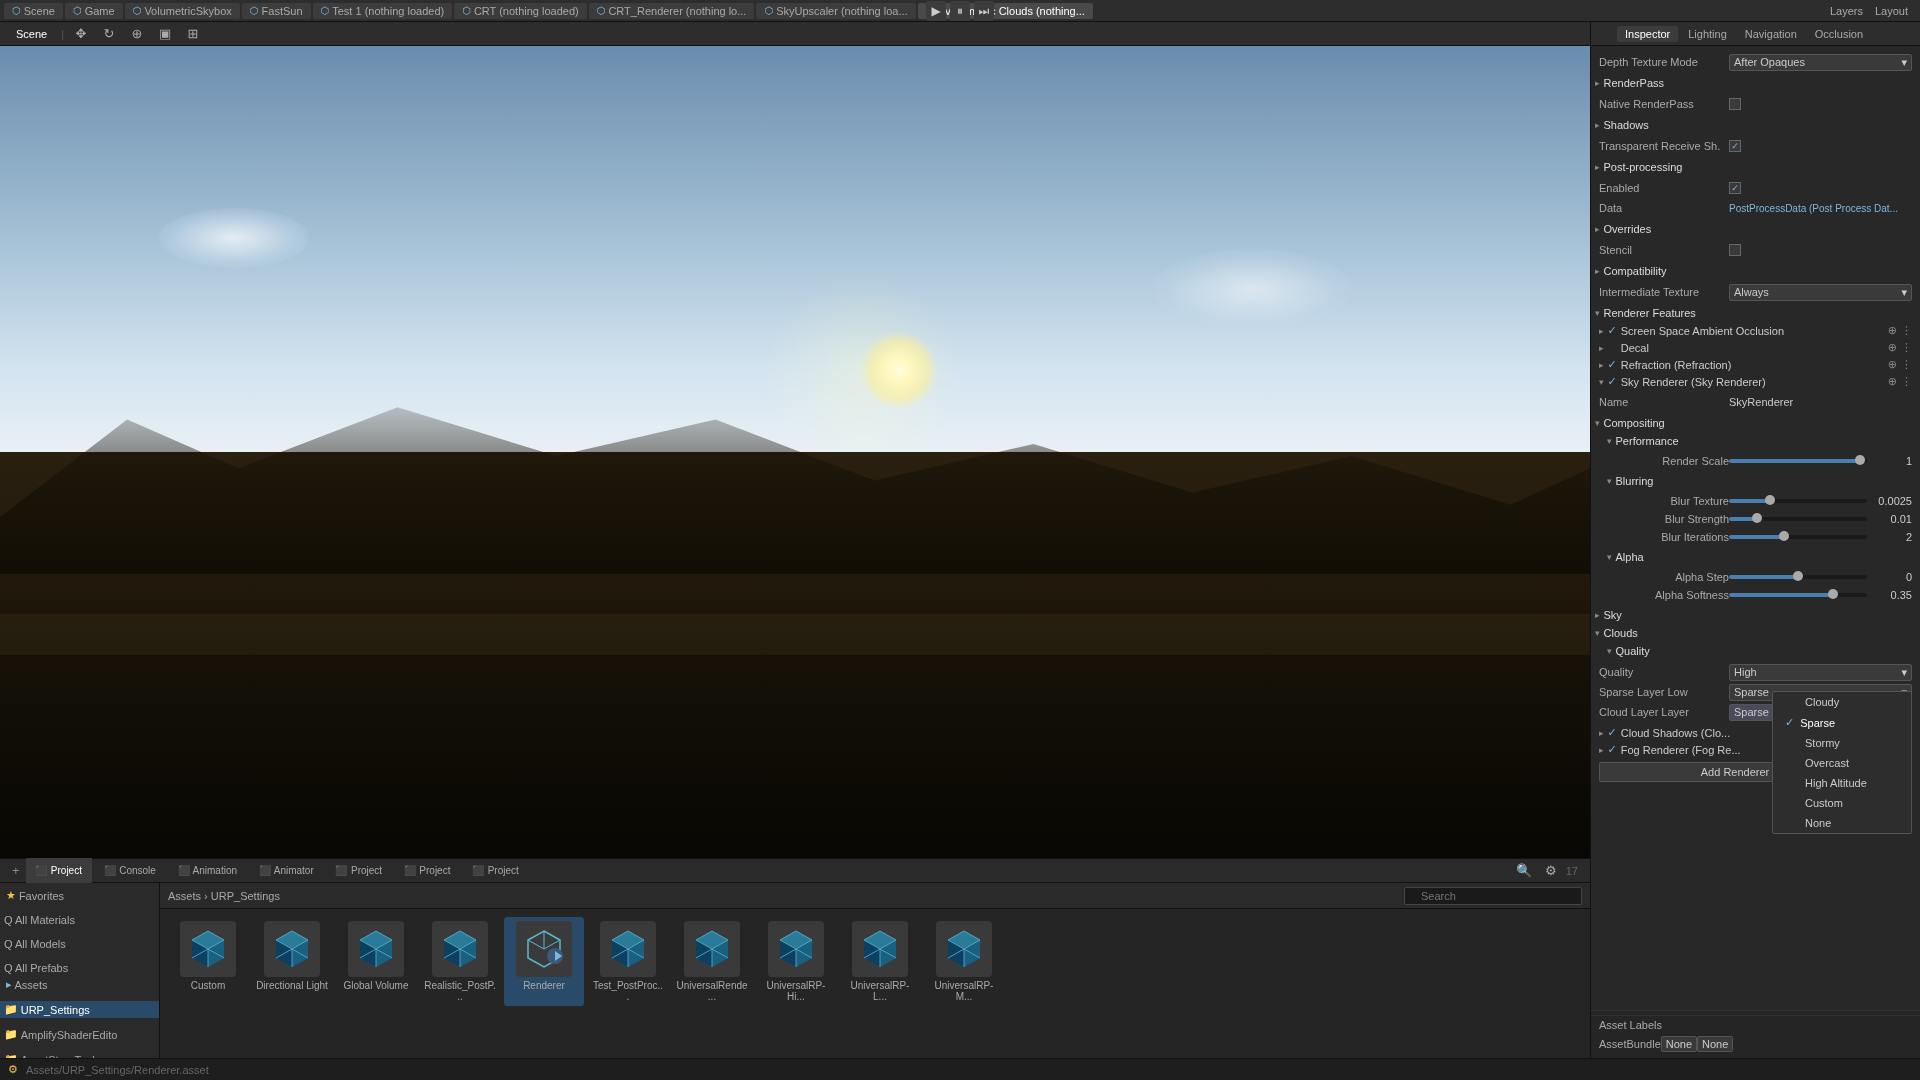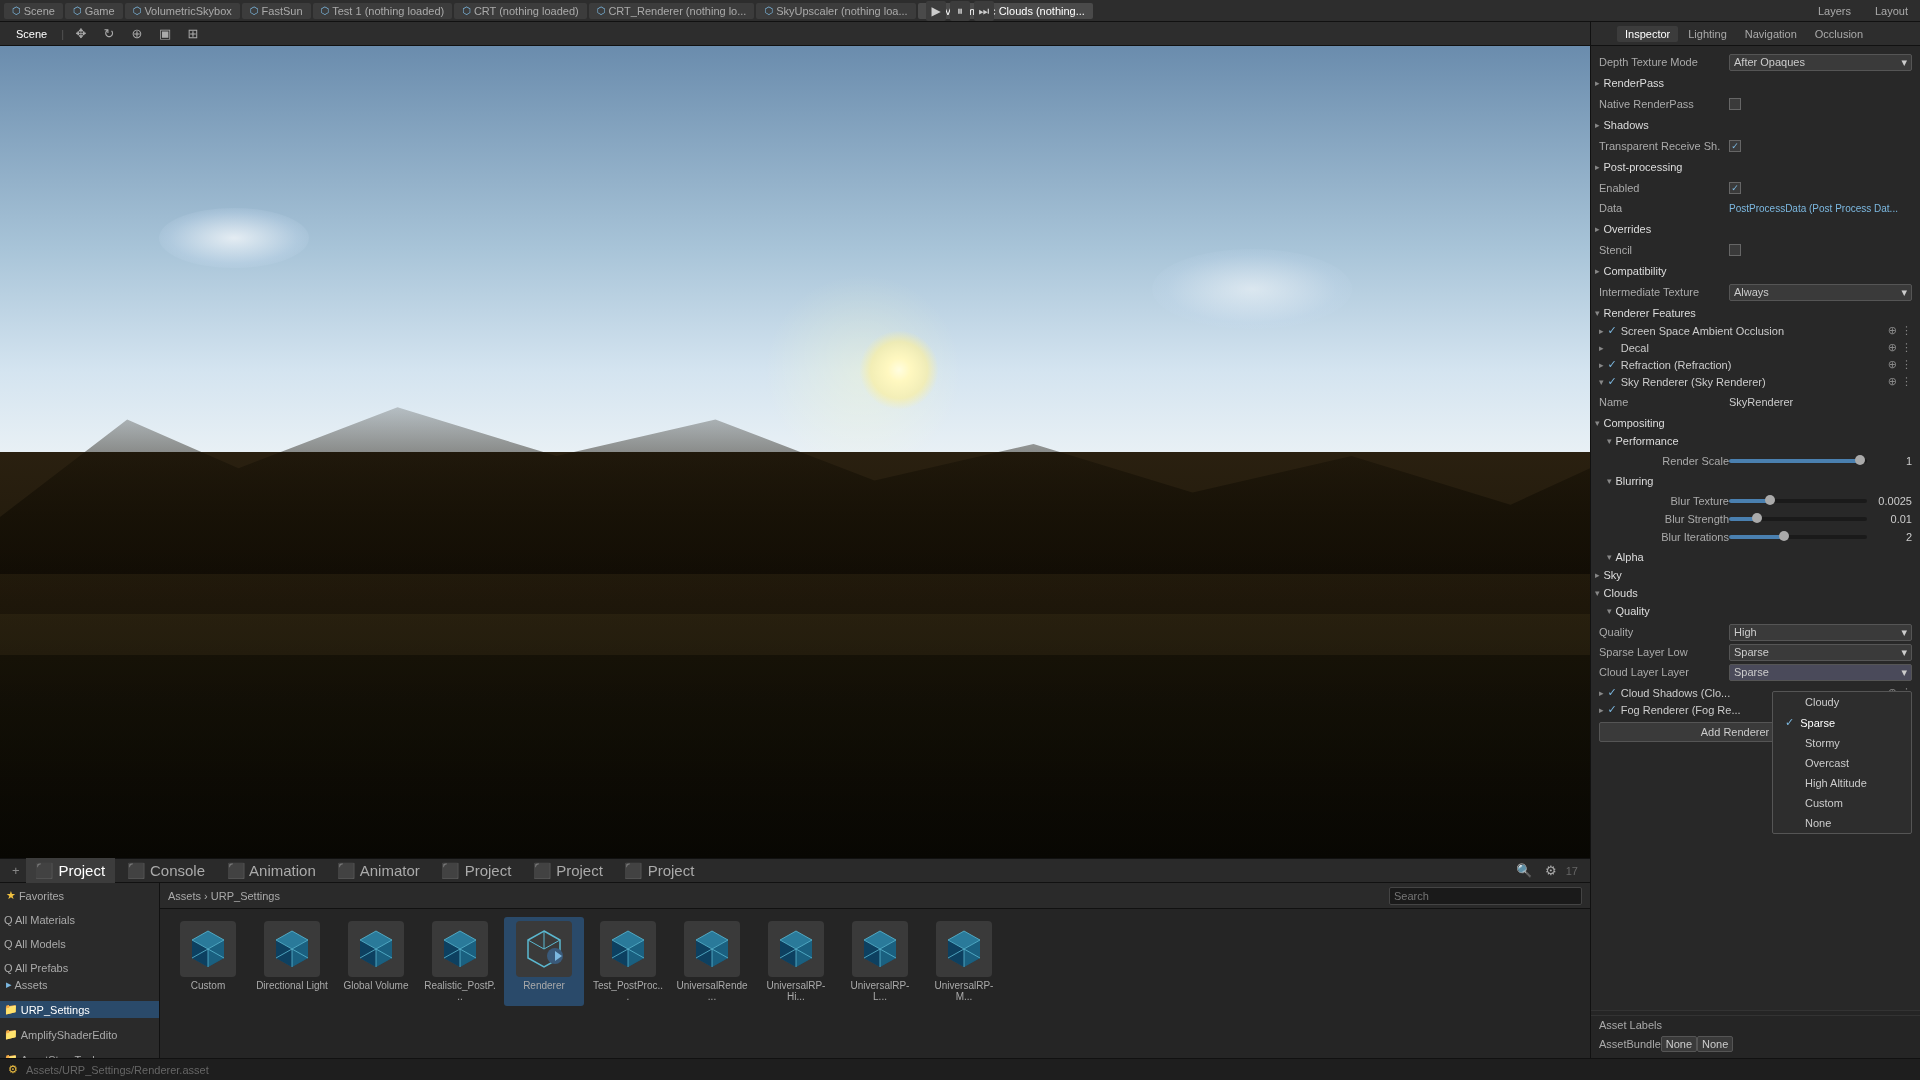--- a/index.html
+++ b/index.html
@@ -41,21 +41,21 @@
       color: #aaa;
       cursor: pointer;
       white-space: nowrap;
     }
     .top-bar-tab.active { background: #4a4a4a; color: #fff; }
     .top-bar-tab-icon { color: #7cb8e0; font-size: 10px; }
     .top-bar-right {
       margin-left: auto;
       display: flex;
       align-items: center;
-      gap: 24px;
+      gap: 12px;
       padding-right: 8px;
       color: #888;
     }
     .play-controls {
       display: flex;
       align-items: center;
       gap: 4px;
       position: absolute;
       left: 50%;
       transform: translateX(-50%);
@@ -196,21 +196,21 @@
       height: 24px;
       background: #2a2a2a;
       display: flex;
       align-items: center;
       padding: 0 8px;
       gap: 2px;
       border-bottom: 1px solid #111;
     }
     .bottom-tab {
       padding: 12px 10px;
-      font-size: 15px;
+      font-size: 10px;
       color: #aaa;
       cursor: pointer;
       border-radius: 2px;
     }
     .bottom-tab.active { background: #3c3c3c; color: #fff; }
     .bottom-content {
       display: flex;
       flex: 1;
       overflow: hidden;
     }
@@ -248,24 +248,24 @@
       display: flex;
       align-items: center;
       padding: 0 8px;
       gap: 6px;
       border-bottom: 1px solid #111;
     }
     .asset-search {
       background: #1a1a1a;
       border: 1px solid #444;
       color: #ccc;
-      padding: 2px 4px;
+      padding: 2px 16px;
       border-radius: 2px;
       font-size: 11px;
-      width: 193px;
+      width: 178px;
     }
     .asset-grid {
       display: flex;
       flex-wrap: wrap;
       gap: 4px;
       padding: 8px;
       overflow-y: auto;
       flex: 1;
       align-content: flex-start;
     }
@@ -1002,20 +1002,38 @@
             <div class="slider-thumb" style="left:40%;"></div>
           </div>
           <span class="slider-value">2</span>
         </div>
       </div>
 
       <div class="section-header" style="padding-left:16px;">
         <span class="section-arrow">▾</span>
         <span>Alpha</span>
       </div>
+      <div class="inspector-section">
+        <div class="inspector-slider-row">
+          <span class="slider-label">Alpha Step</span>
+          <div class="slider-track">
+            <div class="slider-fill" style="width:50%;"></div>
+            <div class="slider-thumb" style="left:50%;"></div>
+          </div>
+          <span class="slider-value">0</span>
+        </div>
+        <div class="inspector-slider-row">
+          <span class="slider-label">Alpha Softness</span>
+          <div class="slider-track">
+            <div class="slider-fill" style="width:75%;"></div>
+            <div class="slider-thumb" style="left:75%;"></div>
+          </div>
+          <span class="slider-value">0.35</span>
+        </div>
+      </div>
 
       <div class="section-header">
         <span class="section-arrow">▸</span>
         <span>Sky</span>
       </div>
 
       <div class="section-header">
         <span class="section-arrow">▾</span>
         <span>Clouds</span>
       </div>

